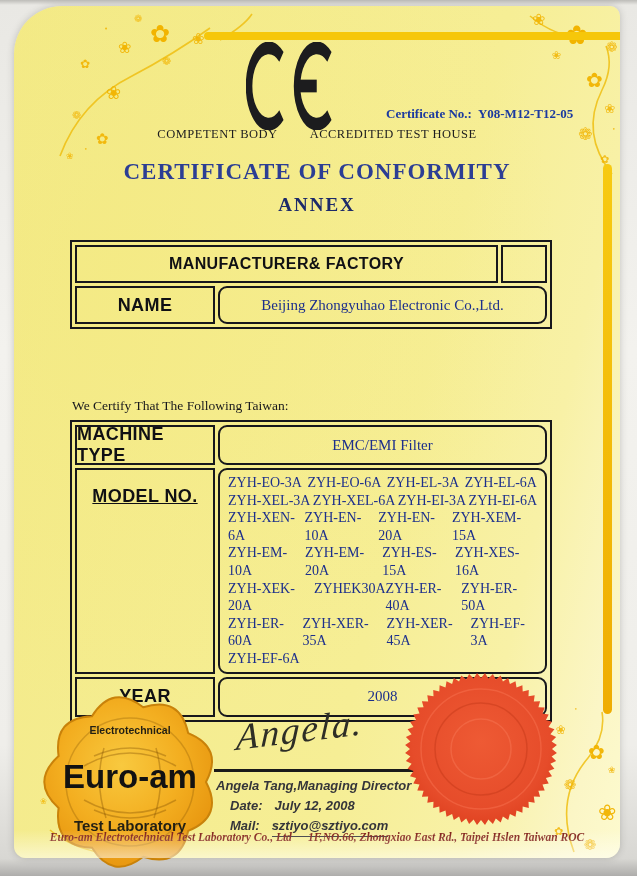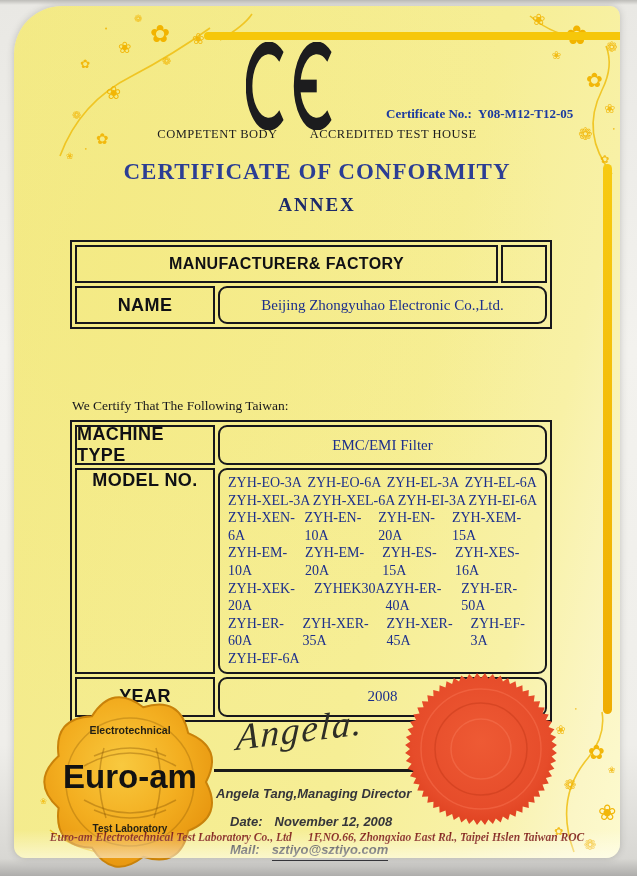--- a/index.html
+++ b/index.html
@@ -41,45 +41,45 @@
   .trow{display:flex;gap:3px;}
   .tcell{border:2px solid #17171c;box-sizing:border-box;display:flex;align-items:center;justify-content:center;}
   .hcell{flex:0 0 423px;height:38px;font-family:"Liberation Sans",sans-serif;font-weight:bold;
     font-size:16px;letter-spacing:.4px;color:#101014;}
   .spacer{flex:1;}
   .lab{flex:0 0 140px;font-family:"Liberation Sans",sans-serif;font-weight:bold;font-size:18px;
     letter-spacing:.4px;color:#101014;}
   .val{flex:1;color:#1c2f8c;font-size:15px;text-align:left;border-radius:9px;}
   .h38{height:38px;} .h34{height:40px;} .h56{height:56px;}
   .addr{flex-direction:column;justify-content:center;gap:9px;font-size:14.5px;}
-  .model-lab{align-items:flex-start;}
+  .model-lab{align-items:flex-start;padding-top:16px;text-decoration:underline;}
   .model-cell{align-items:stretch;justify-content:flex-start;padding:4px 8px;}
   .model-lines{width:100%;display:flex;flex-direction:column;}
   .mrow{display:flex;justify-content:space-between;font-size:14px;line-height:17.6px;color:#1c2f8c;}
   .mrow.single{justify-content:flex-start;}
   .certify{position:absolute;left:58px;top:392px;font-size:13.5px;color:#17171c;}
 
   
   .badge{position:absolute;left:28px;top:688px;width:176px;height:176px;}
   .badge svg{position:absolute;left:0;top:0;}
   .badge .garc{stroke:rgba(122,74,0,.35);stroke-width:1.5;fill:none;}
   .badge-top{position:absolute;left:0;right:0;top:30px;text-align:center;
     font-family:"Liberation Sans",sans-serif;font-weight:bold;font-size:10.5px;color:#221f14;}
   .badge-name{position:absolute;left:0;right:0;top:64px;text-align:center;
     font-family:"Liberation Sans",sans-serif;font-weight:bold;font-size:33px;color:#121212;}
   .badge-bottom{position:absolute;left:0;right:0;bottom:36px;text-align:center;
-    font-family:"Liberation Sans",sans-serif;font-weight:bold;font-size:10px;color:#221f14;}
+    font-family:"Liberation Sans",sans-serif;font-weight:bold;font-size:15px;color:#221f14;}
 
   
   .sig-script{position:absolute;left:222px;top:702px;font-size:37px;font-style:italic;color:#2e2e26;
     transform:rotate(-7deg) skewX(-10deg);letter-spacing:2px;}
   .sig-line{position:absolute;left:200px;top:763px;width:238px;height:3px;background:#1a1a1a;}
   .sig-text{position:absolute;left:202px;top:770px;font-family:"Liberation Sans",sans-serif;
     font-style:italic;font-weight:bold;font-size:13px;color:#35353a;line-height:20px;}
-  .sig-text .row{display:flex;gap:12px;margin-top:8px;}
+  .sig-text .row{display:flex;gap:12px;}
   .sig-text .indent{margin-left:14px;}
   .mail-val{border-bottom:1.6px solid #35353a;}
 
   
   .seal{position:absolute;left:389px;top:665px;}
 
   
   .footer{position:absolute;left:0;right:0;top:825px;display:flex;justify-content:center;gap:16px;
     font-style:italic;font-weight:bold;font-size:11.5px;color:#7c1810;white-space:nowrap;}
 </style>
@@ -268,21 +268,21 @@
       <path id="seal-path" fill="url(#rg)" d="M149.0 78.0 L153.9 82.0 L148.6 85.4 L153.1 89.9 L147.4 92.8 L151.4 97.7 L145.5 99.9 L149.0 105.2 L142.9 106.9 L145.7 112.5 L139.5 113.5 L141.7 119.4 L135.4 119.7 L137.1 125.8 L130.8 125.5 L131.7 131.7 L125.5 130.8 L125.8 137.1 L119.7 135.4 L119.4 141.7 L113.5 139.5 L112.5 145.7 L106.9 142.9 L105.2 149.0 L99.9 145.5 L97.7 151.4 L92.8 147.4 L89.9 153.1 L85.4 148.6 L82.0 153.9 L78.0 149.0 L74.0 153.9 L70.6 148.6 L66.1 153.1 L63.2 147.4 L58.3 151.4 L56.1 145.5 L50.8 149.0 L49.1 142.9 L43.5 145.7 L42.5 139.5 L36.6 141.7 L36.3 135.4 L30.2 137.1 L30.5 130.8 L24.3 131.7 L25.2 125.5 L18.9 125.8 L20.6 119.7 L14.3 119.4 L16.5 113.5 L10.3 112.5 L13.1 106.9 L7.0 105.2 L10.5 99.9 L4.6 97.7 L8.6 92.8 L2.9 89.9 L7.4 85.4 L2.1 82.0 L7.0 78.0 L2.1 74.0 L7.4 70.6 L2.9 66.1 L8.6 63.2 L4.6 58.3 L10.5 56.1 L7.0 50.8 L13.1 49.1 L10.3 43.5 L16.5 42.5 L14.3 36.6 L20.6 36.3 L18.9 30.2 L25.2 30.5 L24.3 24.3 L30.5 25.2 L30.2 18.9 L36.3 20.6 L36.6 14.3 L42.5 16.5 L43.5 10.3 L49.1 13.1 L50.8 7.0 L56.1 10.5 L58.3 4.6 L63.2 8.6 L66.1 2.9 L70.6 7.4 L74.0 2.1 L78.0 7.0 L82.0 2.1 L85.4 7.4 L89.9 2.9 L92.8 8.6 L97.7 4.6 L99.9 10.5 L105.2 7.0 L106.9 13.1 L112.5 10.3 L113.5 16.5 L119.4 14.3 L119.7 20.6 L125.8 18.9 L125.5 25.2 L131.7 24.3 L130.8 30.5 L137.1 30.2 L135.4 36.3 L141.7 36.6 L139.5 42.5 L145.7 43.5 L142.9 49.1 L149.0 50.8 L145.5 56.1 L151.4 58.3 L147.4 63.2 L153.1 66.1 L148.6 70.6 L153.9 74.0 L149.0 78.0 Z"></path>
       <circle cx="78" cy="78" r="60" fill="none" stroke="rgba(255,130,95,.35)" stroke-width="1.5"></circle>
       <circle cx="78" cy="78" r="46" fill="none" stroke="rgba(175,42,12,.30)" stroke-width="1.5"></circle>
       <circle cx="78" cy="78" r="30" fill="none" stroke="rgba(255,140,105,.30)" stroke-width="1.5"></circle>
     </svg>
 
     <div class="sig-text">
       <div class="row">Angela Tang,Managing Director</div>
       <div class="row indent">
         <span>Date:</span>
-        <span>November 12, 2008</span>
+        <span>July 12, 2008</span>
       </div>
       <div class="row indent">
         <span>Mail:</span>
         <span class="mail-val">sztiyo@sztiyo.com</span>
       </div>
     </div>
 
     <div class="footer">
       <span>Euro-am Electrotechnical Test Laboratory Co., Ltd</span>
       <span>1F,NO.66, Zhongxiao East Rd., Taipei Hslen Taiwan ROC</span>

